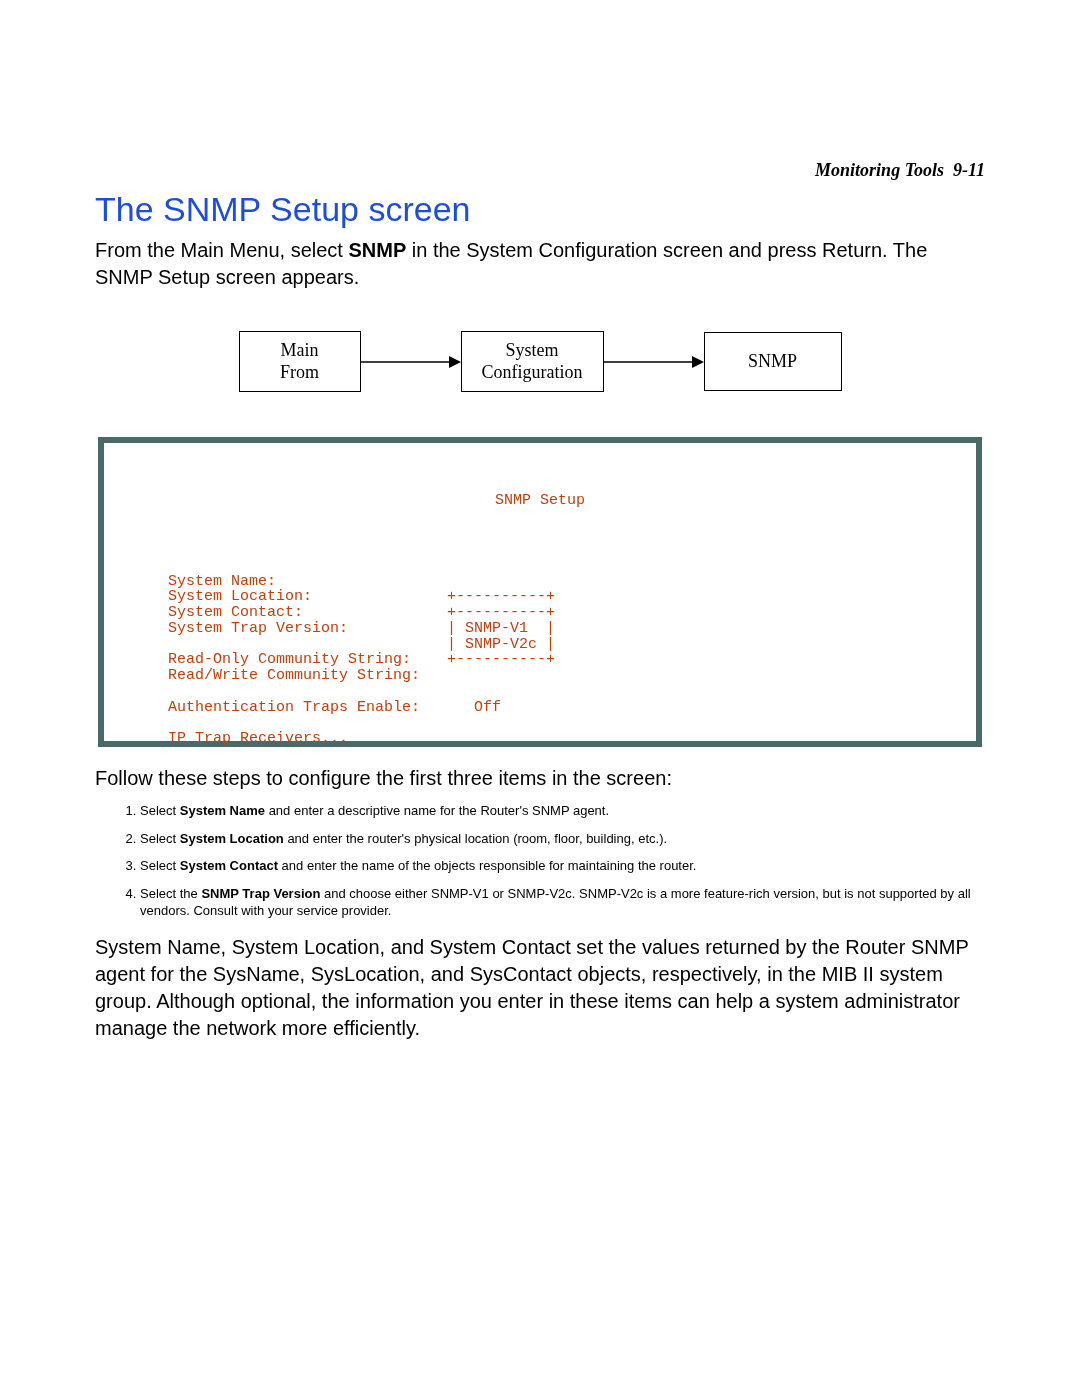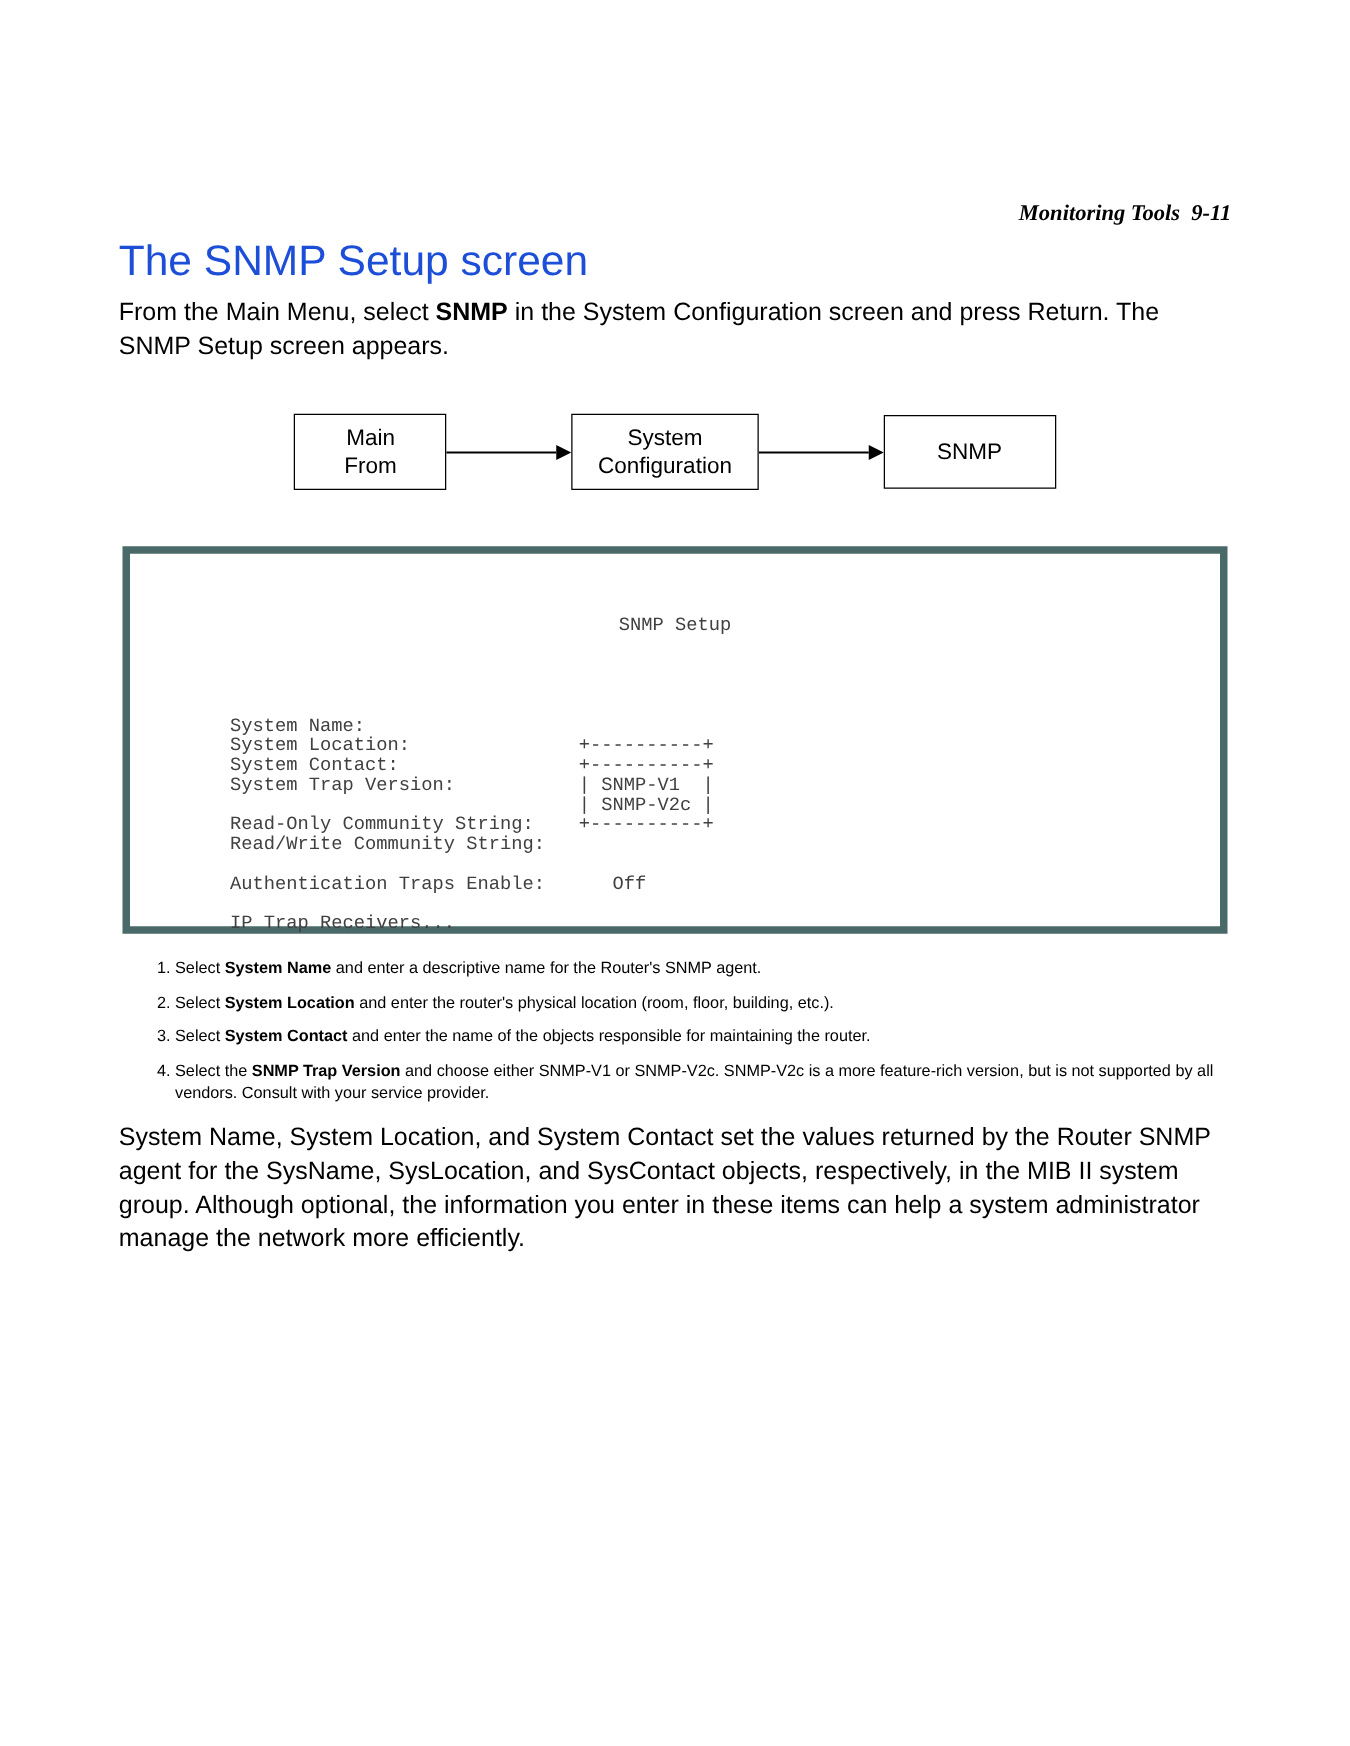--- a/index.html
+++ b/index.html
@@ -38,20 +38,21 @@
     margin: 4px 0 10px 0;
   }
   b { font-weight: bold; }
 
   
   .flow {
     display: flex;
     align-items: center;
     justify-content: center;
     margin: 40px auto 45px auto;
+    font-family: Liberation Serif, serif;
   }
   .flow-box {
     border: 1.5px solid #000;
     padding: 8px 20px;
     font-size: 18px;
     text-align: center;
     line-height: 1.2;
     min-width: 80px;
     background: #fff;
   }
@@ -61,26 +62,26 @@
   .flow-arrow svg { display:block; }
 
   
   .terminal {
     border: 6px solid #4a6a6a;
     background: #fff;
     width: 884px;
     height: 310px;
     margin: 0 auto 18px auto;
     box-sizing: border-box;
-    padding: 18px 30px;
+    padding: 18px 14px;
     font-family: "Courier New", Courier, monospace;
     font-size: 15px;
     line-height: 1.05;
     white-space: pre;
-    color:#404040;
+    color:#c2410c;
   }
   .term-title {
     text-align: center;
     margin-bottom: 18px;
   }
   .term-body {
     padding-left: 50px;
   }
 
   ol.steps {
@@ -144,20 +145,21 @@
 <span>                               | SNMP-V2c |</span>
 <span>Read-Only Community String:    +----------+</span>
 <span>Read/Write Community String:</span>
 <span></span>
 <span>Authentication Traps Enable:      Off</span>
 <span></span>
 <span>IP Trap Receivers...</span>
     </div>
   </div>
 
+  <p class="followup">Follow these steps to configure the first three items in the screen:</p>
 
   <ol class="steps">
     <li>
       <span>Select </span><b>System Name</b><span> and enter a descriptive name for the Router's SNMP agent.</span>
     </li>
     <li>
       <span>Select </span><b>System Location</b><span> and enter the router's physical location (room, floor, building, etc.).</span>
     </li>
     <li>
       <span>Select </span><b>System Contact</b><span> and enter the name of the objects responsible for maintaining the router.</span>

